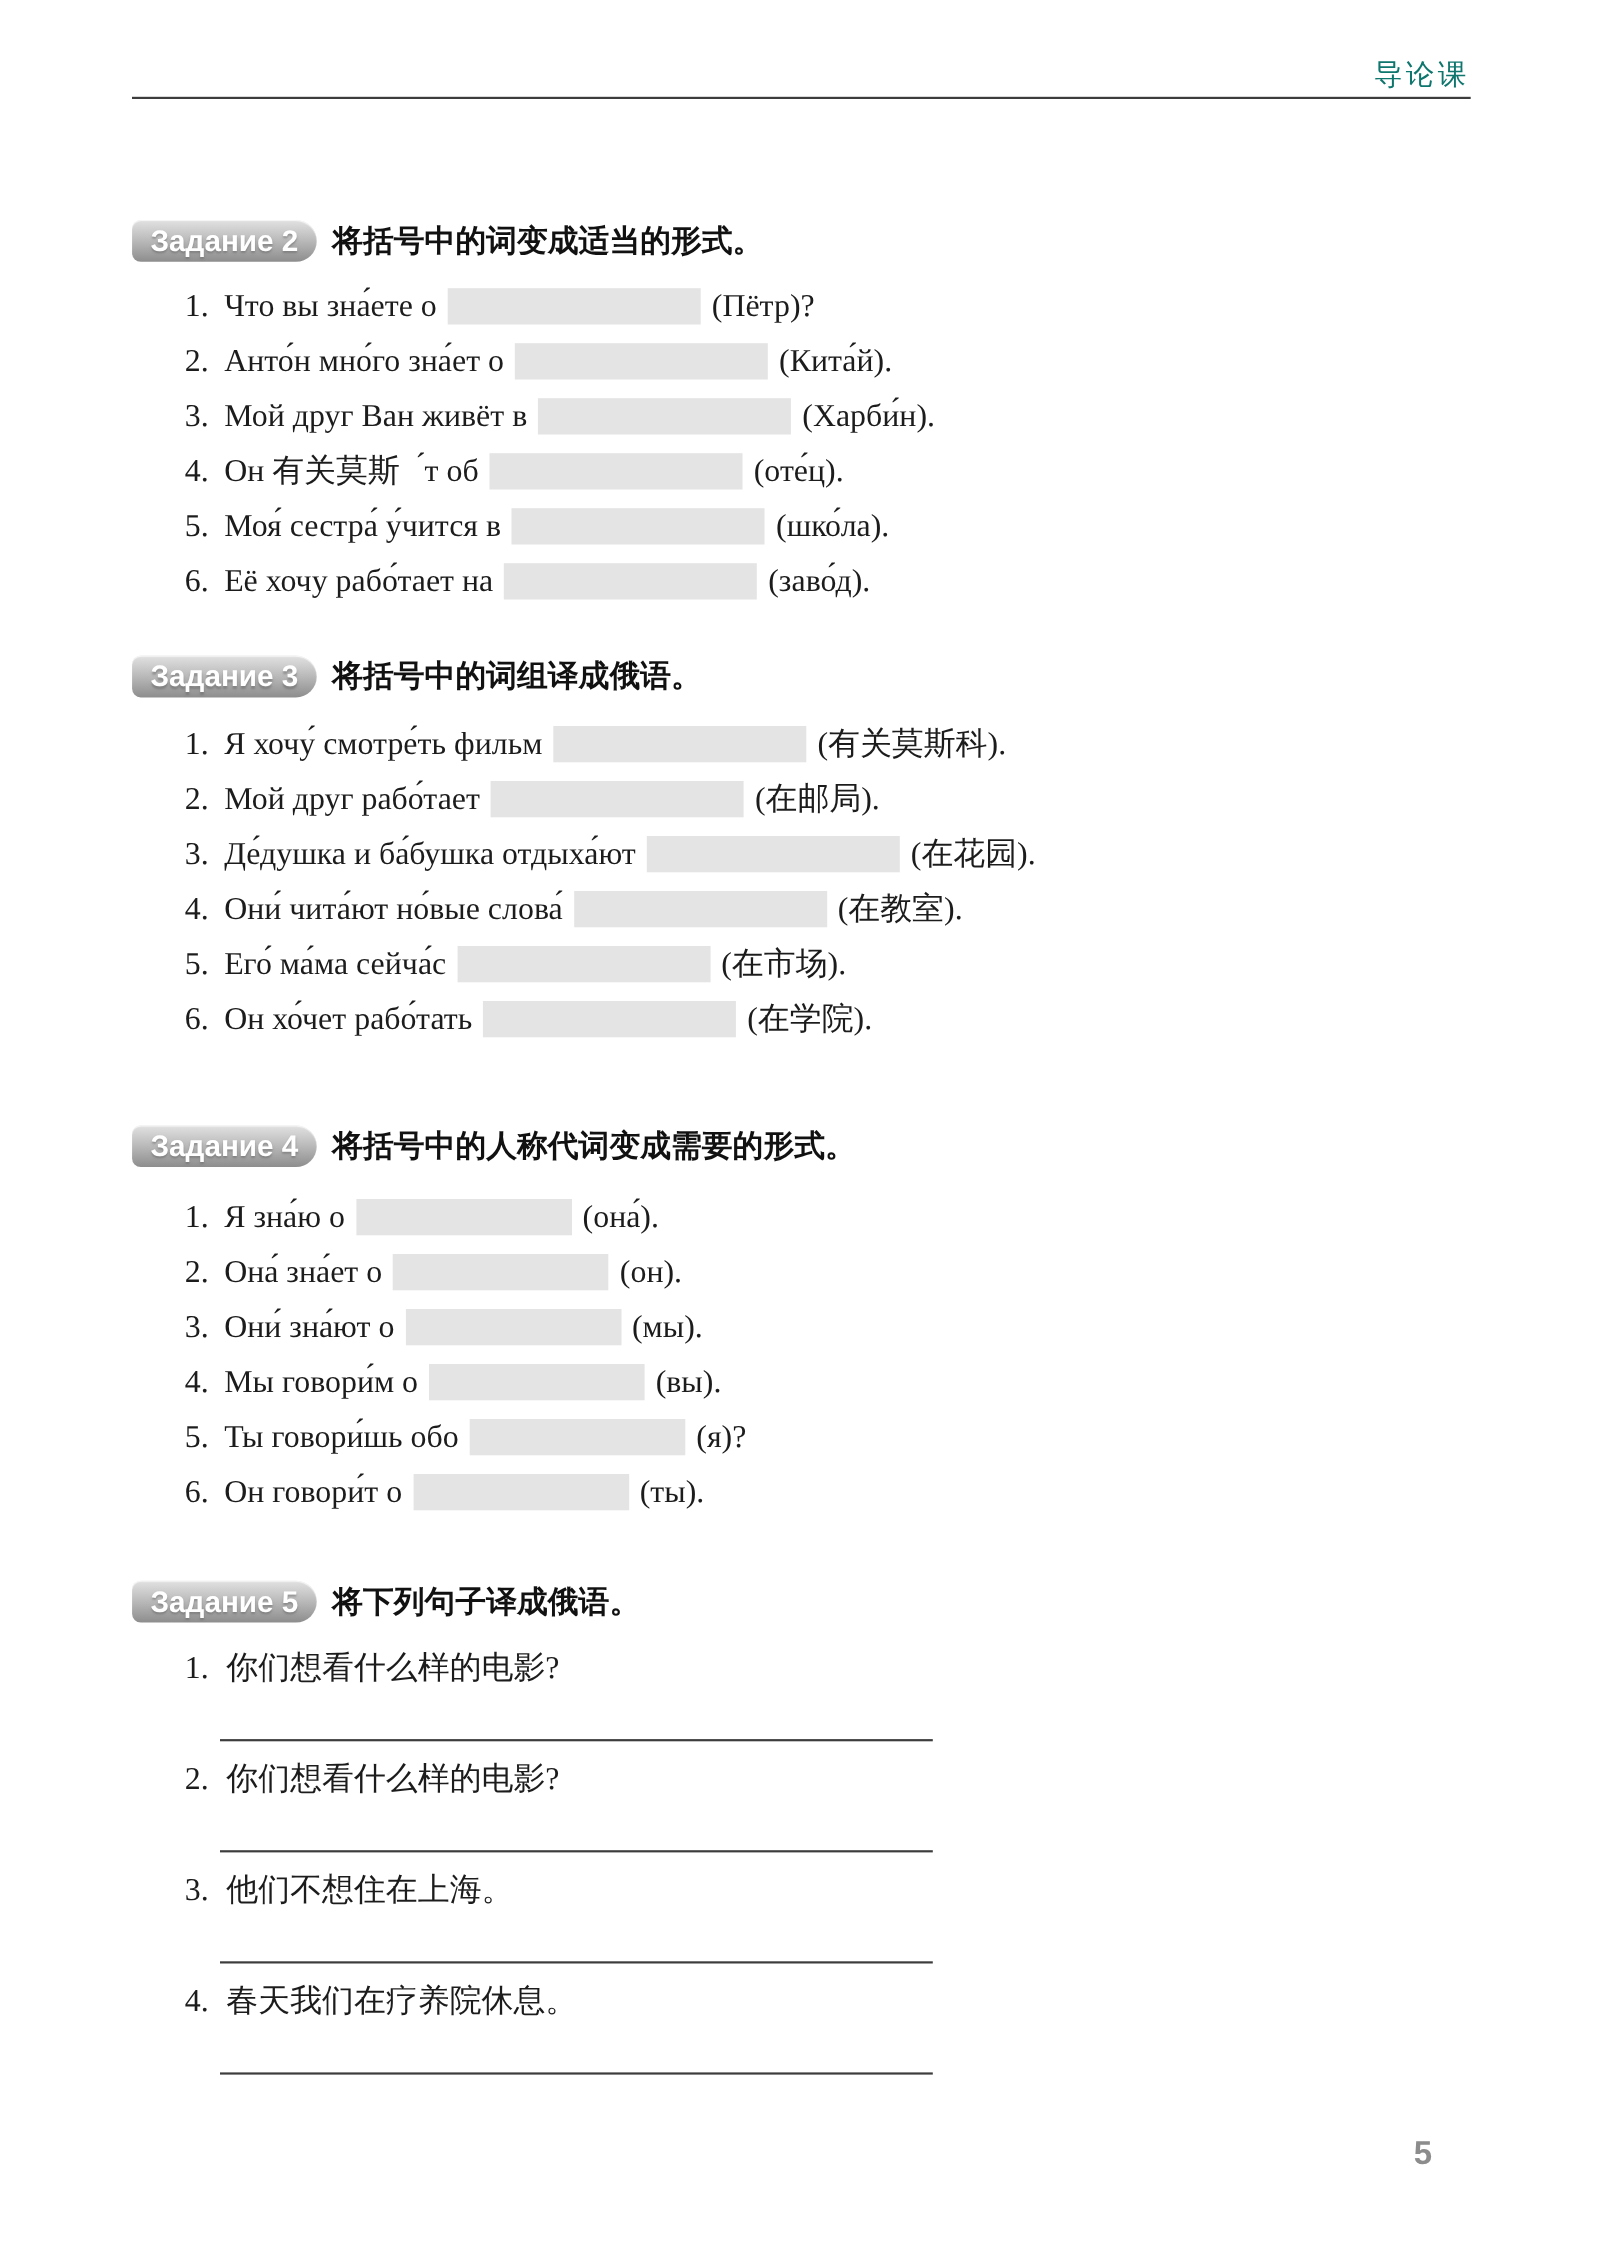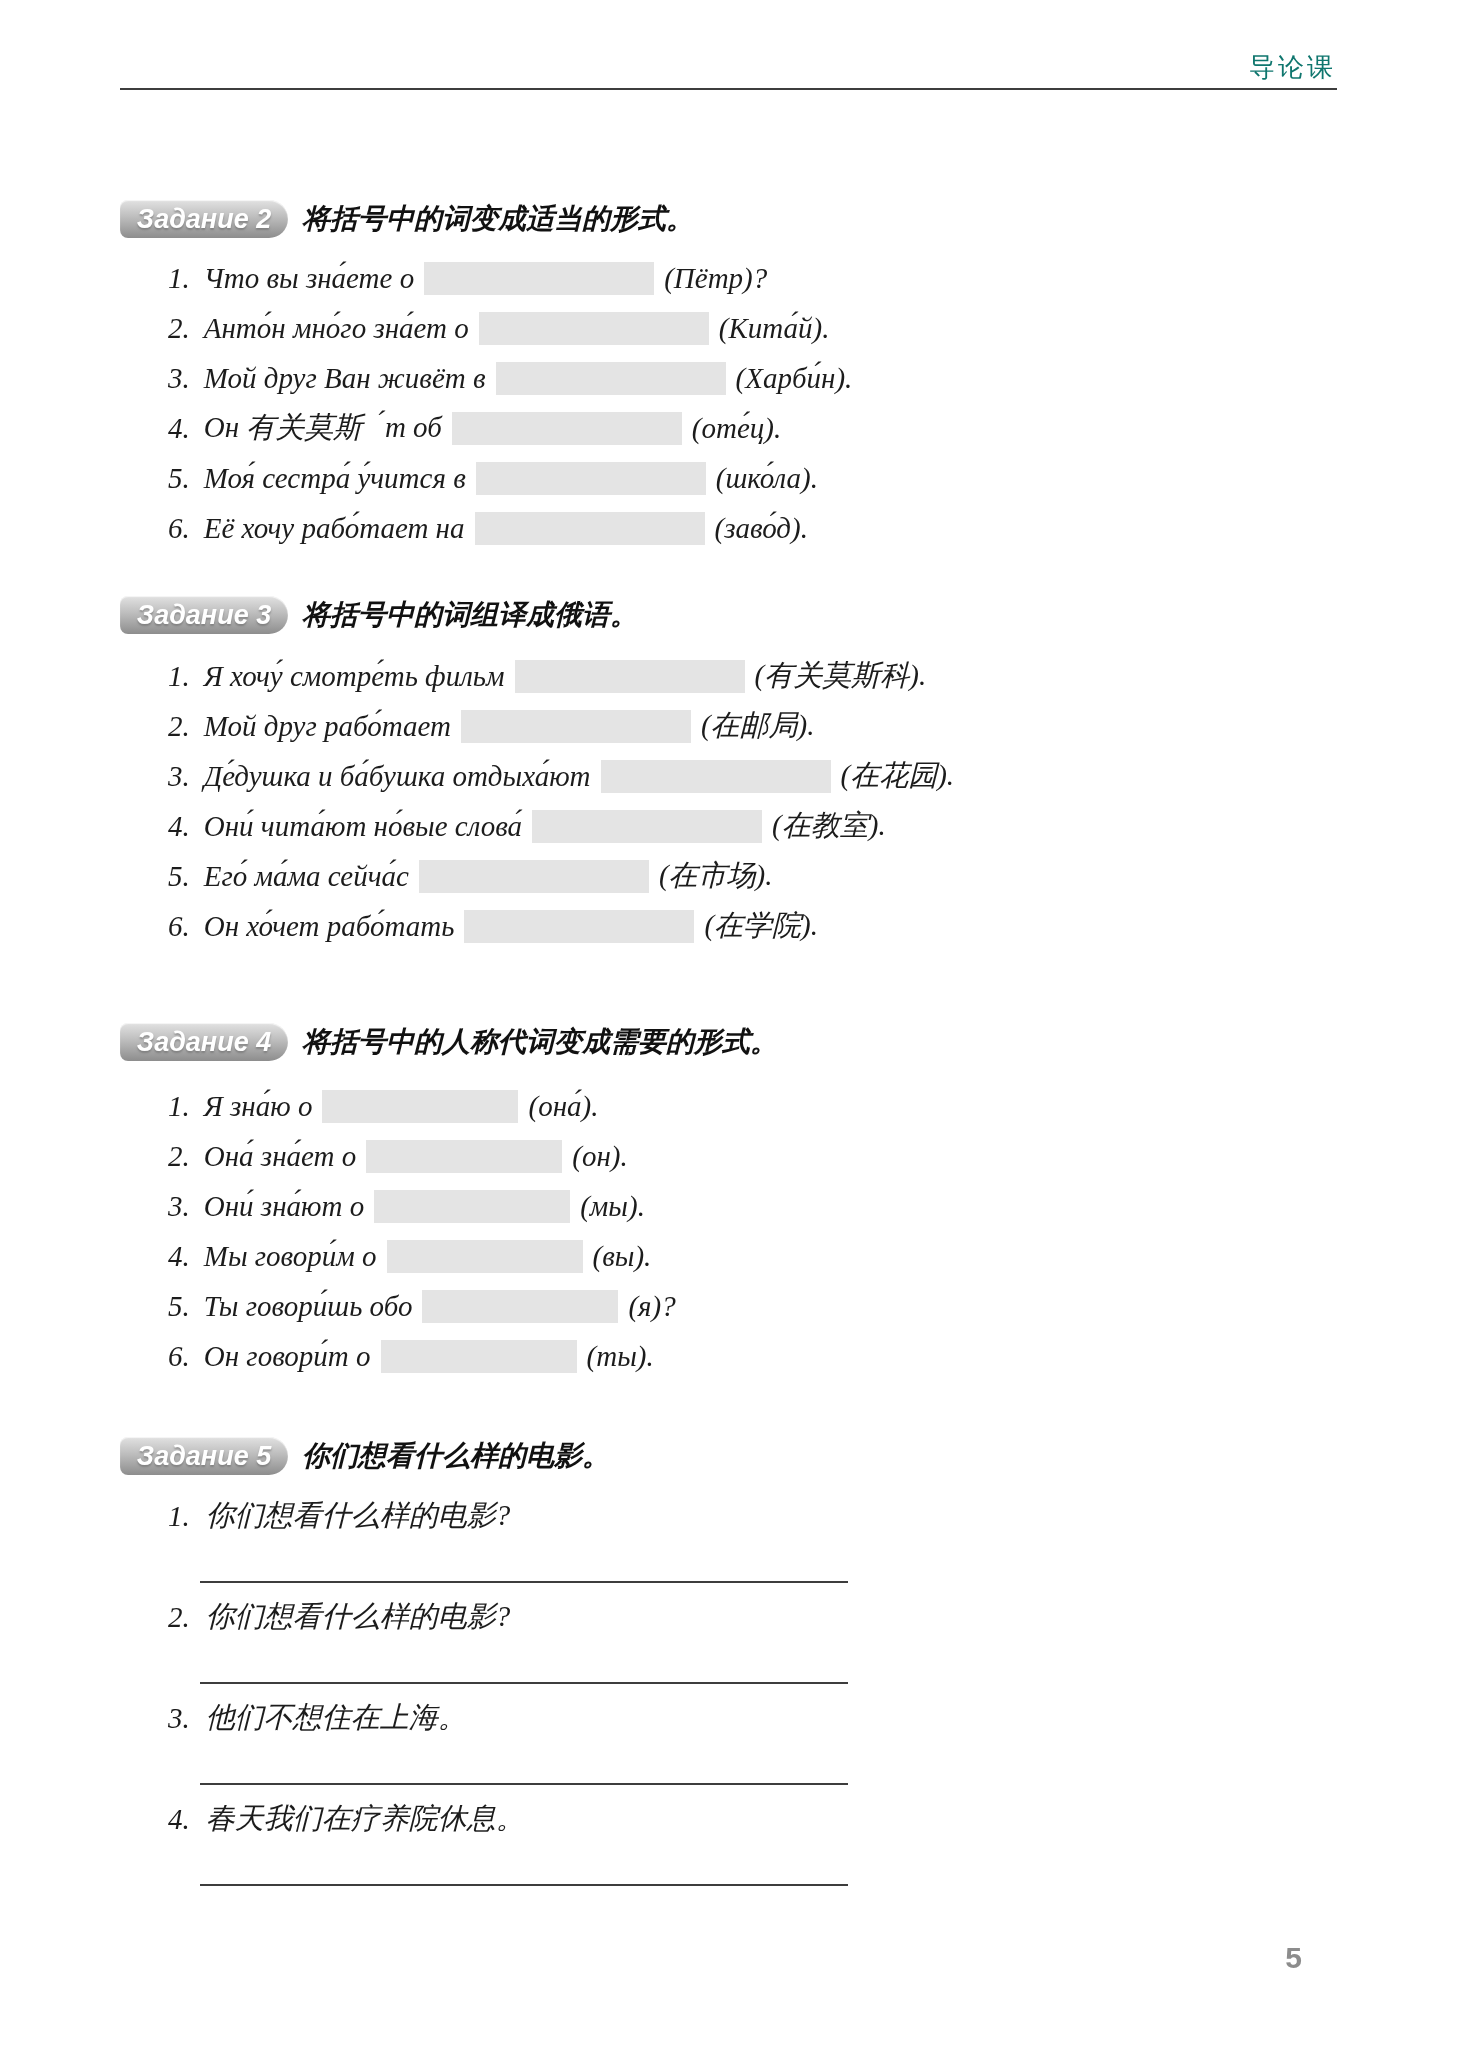--- a/index.html
+++ b/index.html
@@ -10,21 +10,21 @@
   }
   .running-head {
     position:absolute; top:50px; right:121px;
     font-size:26px; color:#0f766e; letter-spacing:3px;
     font-family:"Liberation Serif", serif;
   }
   .head-rule {
     position:absolute; top:88px; left:120px; width:1217px;
     border-top:2px solid #3d3d3d; height:0;
   }
-  .section { position:absolute; left:120px; width:1217px;font-style:italic; }
+  .section { position:absolute; left:120px; width:1217px; }
   .sec-header { display:flex; align-items:center; height:38px; }
   .badge {
     width:168px; height:38px; flex:none;
     border-radius:8px 19px 19px 8px;
     background:linear-gradient(180deg,#e2e2e2 0%,#bdbdbd 45%,#8d8d8d 100%);
     color:#ffffff; font-family:"Liberation Sans", sans-serif;
     font-weight:bold; font-size:27px;
     display:flex; align-items:center; justify-content:center;
     text-shadow:0 2px 2px rgba(100,100,100,.55);
     box-shadow:inset 0 1px 1px rgba(255,255,255,.75);
@@ -200,21 +200,21 @@
       <span class="pre">Он говори́т о</span>
       <span class="blank narrow"></span>
       <span class="post">(ты).</span>
     </div>
   </div>
 </div>
 
 <div class="section t5" style="top:1437px;">
   <div class="sec-header">
     <div class="badge">Задание 5</div>
-    <div class="instruction">你们想看什么样的电影。</div>
+    <div class="instruction">将下列句子译成俄语。</div>
   </div>
   <div class="items">
     <div class="t5block">
       <div class="t5item">
         <span class="num">1.</span>
         <span class="zh">你们想看什么样的电影?</span>
       </div>
       <div class="answer-line"></div>
     </div>
     <div class="t5block">

